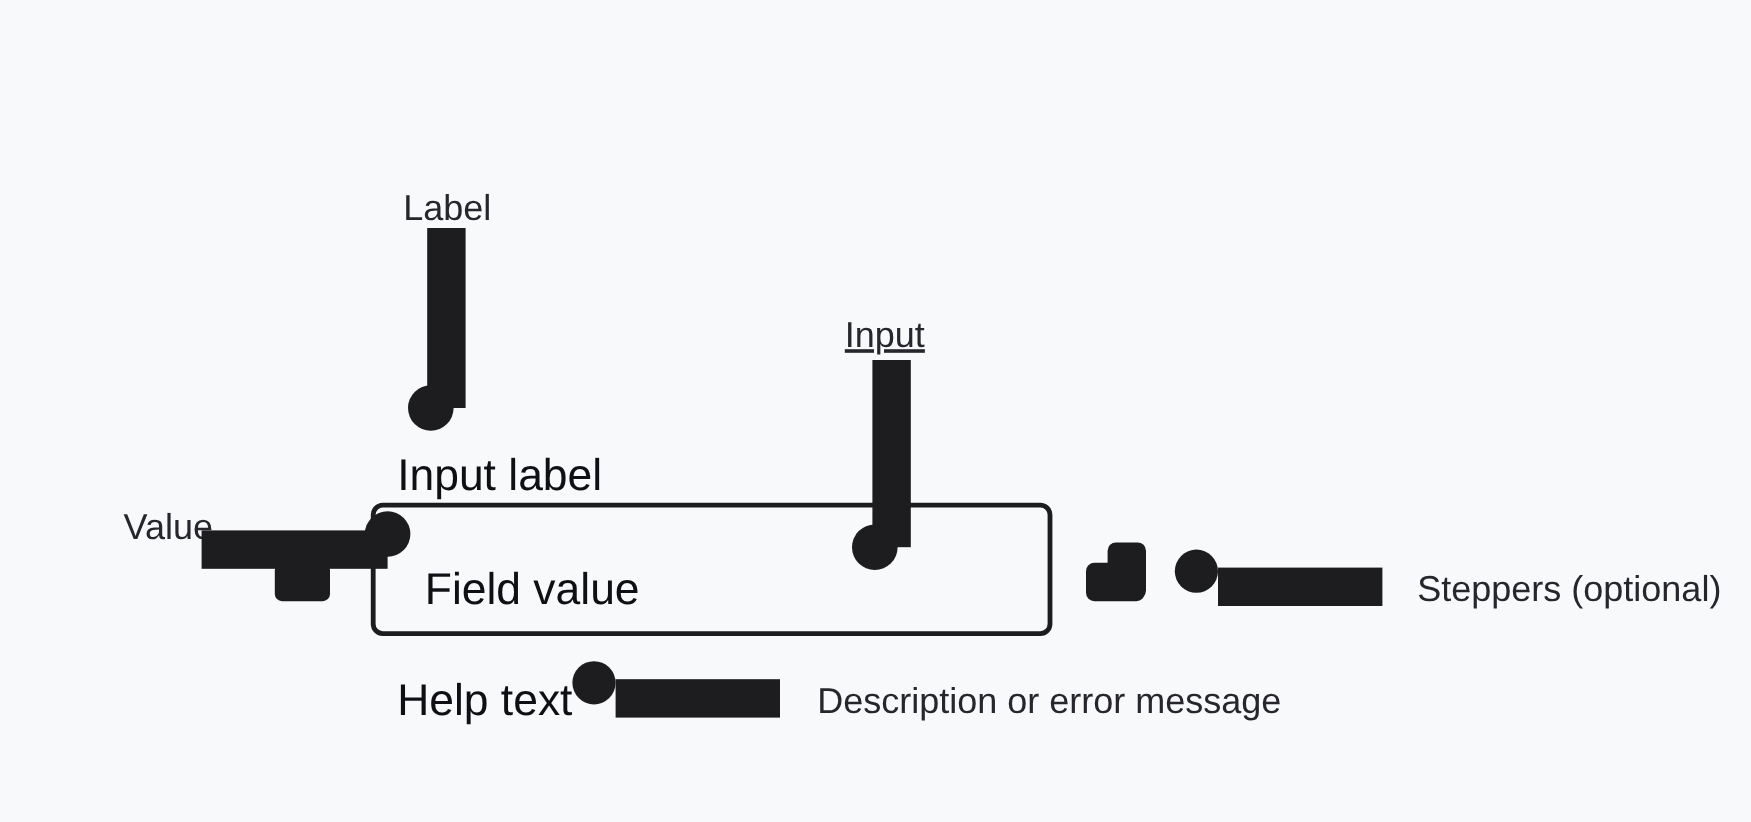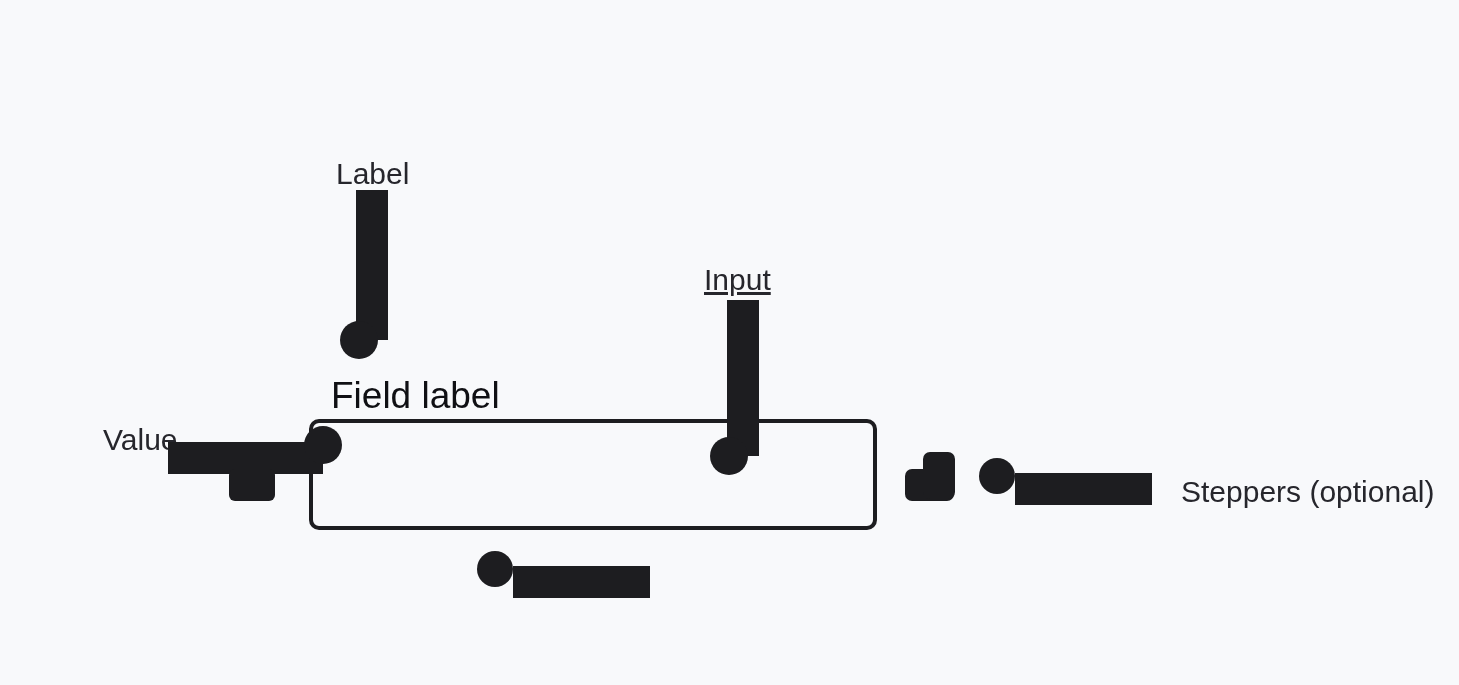--- a/index.html
+++ b/index.html
@@ -96,38 +96,41 @@
 </style>
 </head>
 <body>
 
 <div class="canvas">
 
   <div class="ann" id="ann-label">Label</div>
   <div class="vline" id="line-label"></div>
   <div class="dot d38" id="dot-label"></div>
 
-  <div class="comp" id="field-label">Field label</div>
+  <div class="comp" id="field-label">Input label</div>
 
   <div class="ann" id="ann-input">Input</div>
   <div class="vline" id="line-input"></div>
 
   <div class="ann" id="ann-value">Value</div>
   <div class="hline" id="line-value"></div>
 
   <div class="inputbox"></div>
+  <div class="comp" id="field-value">Field value</div>
 
   <div class="dot d38" id="dot-value"></div>
   <div class="dot d38" id="dot-input"></div>
 
   <div class="bar" id="minus-bar"></div>
 
   <div class="bar" id="plus-hbar"></div>
   <div class="bar" id="plus-vbar"></div>
 
   <div class="dot d36" id="dot-steppers"></div>
   <div class="hline" id="line-steppers"></div>
   <div class="ann" id="ann-steppers">Steppers (optional)</div>
 
+  <div class="comp" id="help-text">Help text</div>
   <div class="dot d36" id="dot-help"></div>
   <div class="hline" id="line-help"></div>
+  <div class="ann" id="ann-description">Description or error message</div>
 
 </div>
 
 </body></html>

